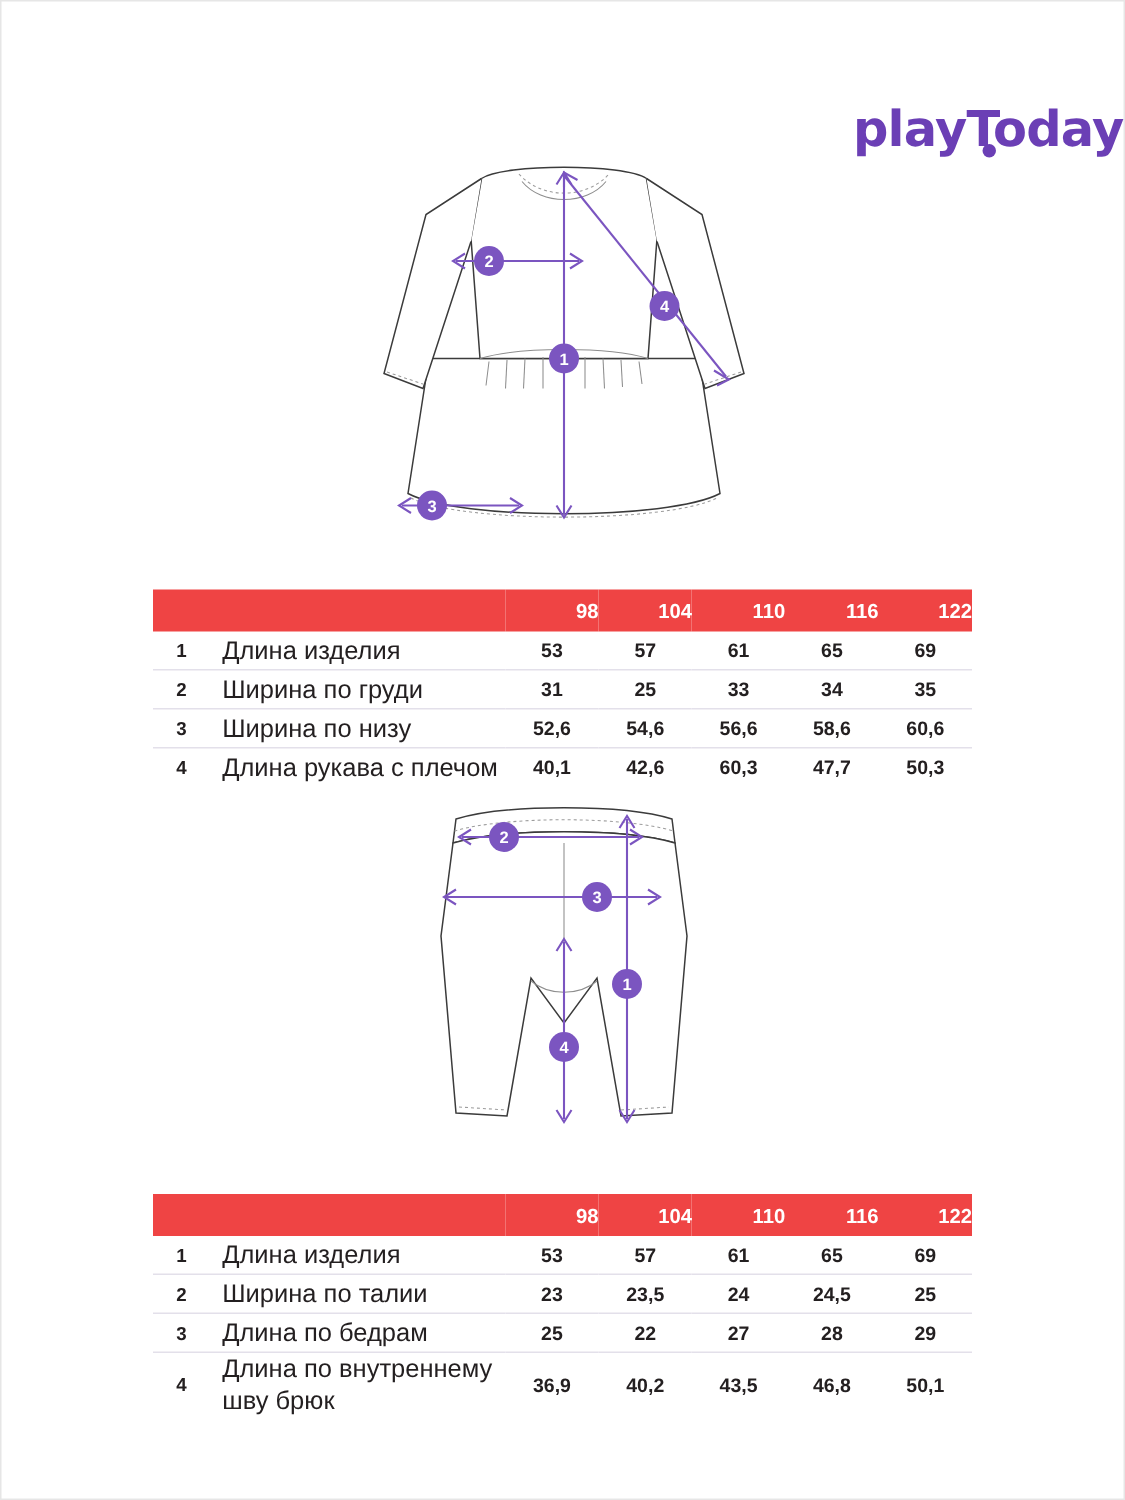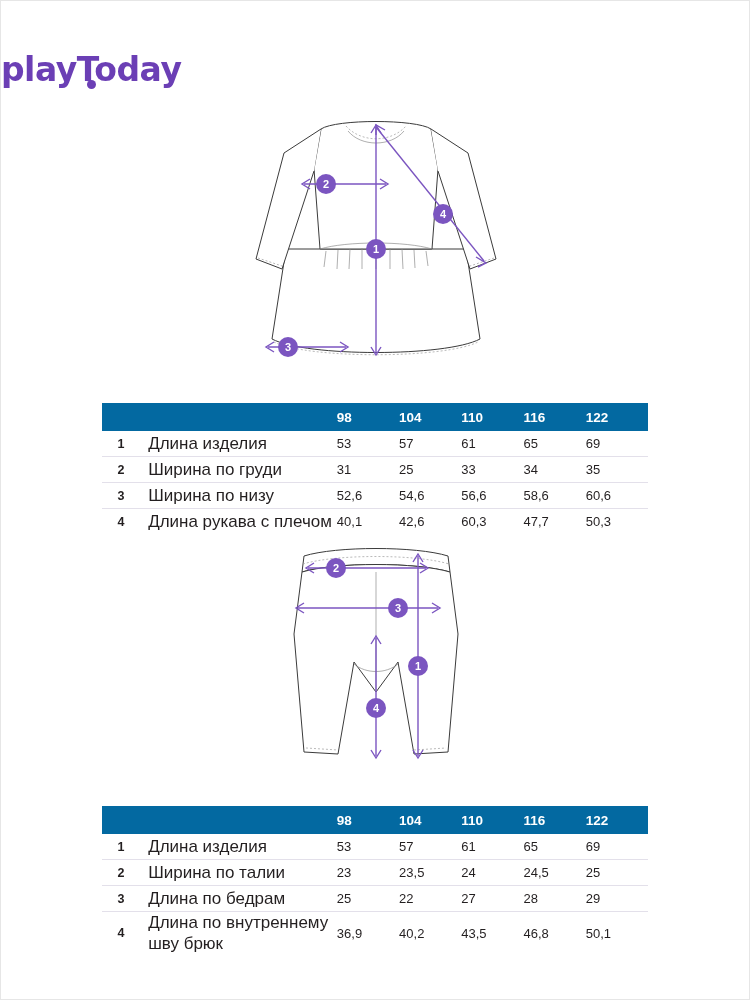--- a/index.html
+++ b/index.html
@@ -20,25 +20,24 @@
     height: 1000px;
     position: relative;
     background: #ffffff;
     box-sizing: border-box;
     border: 1px solid #e6e6e6;
   }
 
   
   .logo {
     width: 100%;
-    text-align: left;
-    padding-top: 28px;
+    text-align: right;
+    padding-top: 68px;
     height: 54px;
     box-sizing: border-box;
-    margin-top: 24px;
   }
   .logo-text {
     font-family: "DejaVu Sans", sans-serif;
     font-size: 33px;
     font-weight: bold;
     color: #6b3fb5;
     letter-spacing: -0.5px;
     position: relative;
     display: inline-block;
     line-height: 1;
@@ -67,26 +66,26 @@
   }
 
   
   .size-table {
     width: 546px;
     margin: 0 auto;
     border-collapse: collapse;
     font-size: 13.5px;
   }
   .size-table thead th {
-    background: #0369a1;
+    background: #ef4444;
     color: #ffffff;
     font-weight: bold;
     font-size: 13.5px;
     height: 28px;
-    text-align: left;
+    text-align: right;
     padding: 0;
   }
   .size-table thead th.th-num { width: 38px; }
   .size-table thead th.th-label { width: 196px; }
   .size-table thead th.th-size { width: 62px; }
 
   .size-table tbody td {
     border-bottom: 1px solid #e3e0ea;
     height: 25px;
     padding: 0;
@@ -101,24 +100,25 @@
     width: 38px;
   }
   .size-table td.c-label {
     text-align: left;
     font-size: 17px;
     padding-left: 8px;
     color: #231f20;
     line-height: 1.25;
   }
   .size-table td.c-val {
-    text-align: left;
+    text-align: center;
     font-size: 13px;
     color: #231f20;
     width: 62px;
+    font-weight: bold;
   }
   .tbl-wrap-1 { margin-top: 14px; }
   .tbl-wrap-2 { margin-top: 14px; }
 
   
   .badge-circle { fill: #7b55c0; }
   .badge-text { fill: #ffffff; font-family: "Liberation Sans", sans-serif; font-size: 11px; font-weight: bold; }
   .garment-line { fill: #ffffff; stroke: #3b3b3b; stroke-width: 1; }
   .garment-thin { fill: none; stroke: #8d8d8d; stroke-width: 0.7; }
   .dim-line { stroke: #7b55c0; stroke-width: 1.4; fill: none; }

